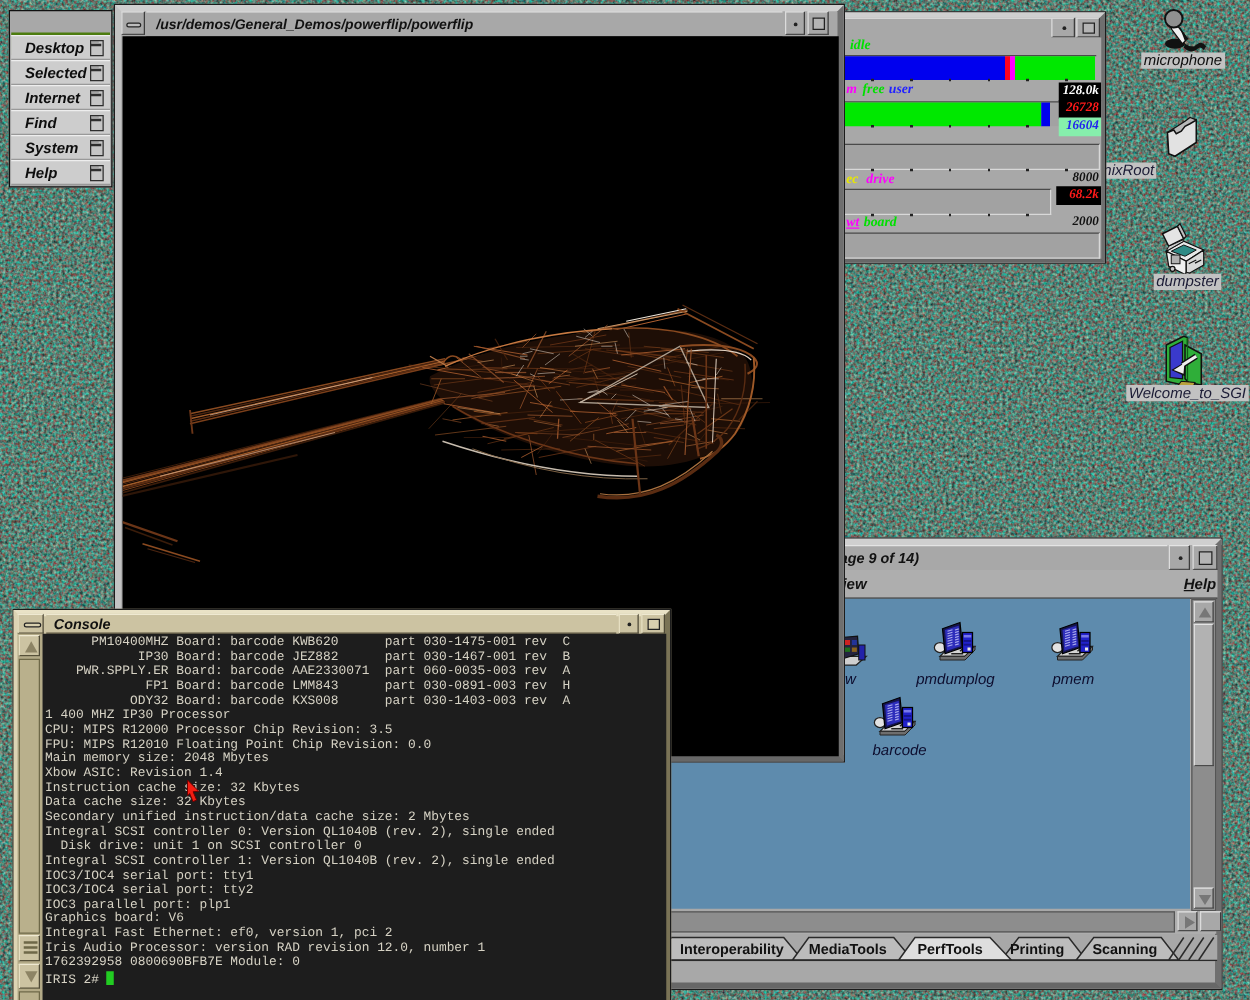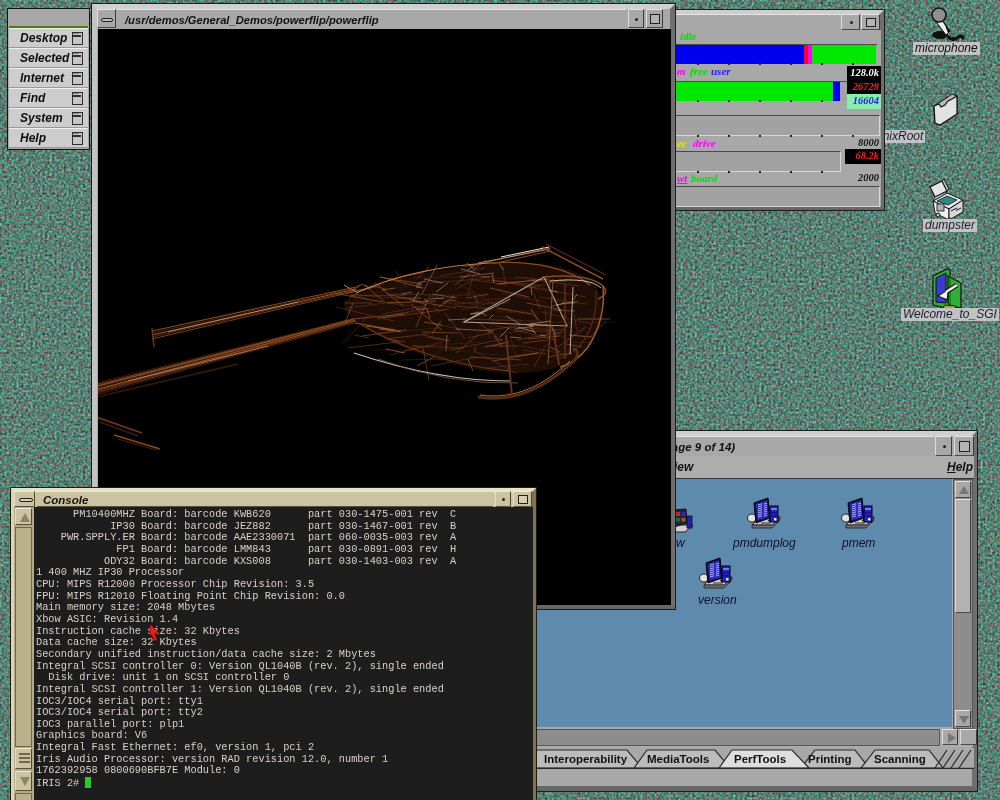--- a/index.html
+++ b/index.html
@@ -196,21 +196,21 @@
         <use href="#sgiapp"></use>
       </svg>
     <div class="clabel" style="left:227px;top:57px;">pmdumplog</div>
     <svg class="abs" style="left:333px;top:17px" width="36" height="36">
         <use href="#sgiapp"></use>
       </svg>
     <div class="clabel" style="left:336px;top:57px;">pmem</div>
     <svg class="abs" style="left:191px;top:77px" width="36" height="36">
         <use href="#sgiapp"></use>
       </svg>
-    <div class="clabel" style="left:192px;top:114px;">version</div>
+    <div class="clabel" style="left:192px;top:114px;">barcode</div>
   </div>
 
   <div class="abs" style="left:452px;top:48px;width:20px;height:250px;background:#8d8d8d;border:1px solid #555;box-sizing:border-box;">
     <div class="btnL" style="left:1px;top:1px;width:16px;height:17px;">
         <span class="abs" style="left:3px;top:4px;width:0;height:0;border:5px solid transparent;border-bottom:8px solid #777;border-top:none;"></span>
       </div>
     <div class="btnL" style="left:1px;top:19px;width:16px;height:114px;background:#b2b2b2;"></div>
     <div class="btnL" style="left:1px;top:230px;width:16px;height:17px;">
         <span class="abs" style="left:3px;top:5px;width:0;height:0;border:5px solid transparent;border-top:8px solid #777;border-bottom:none;"></span>
       </div>

